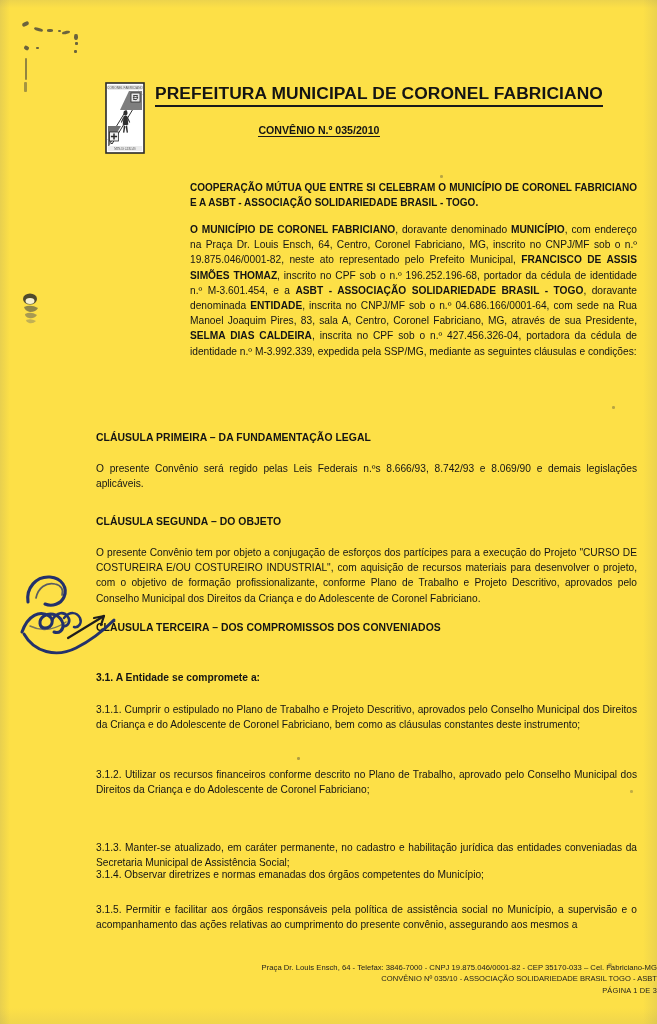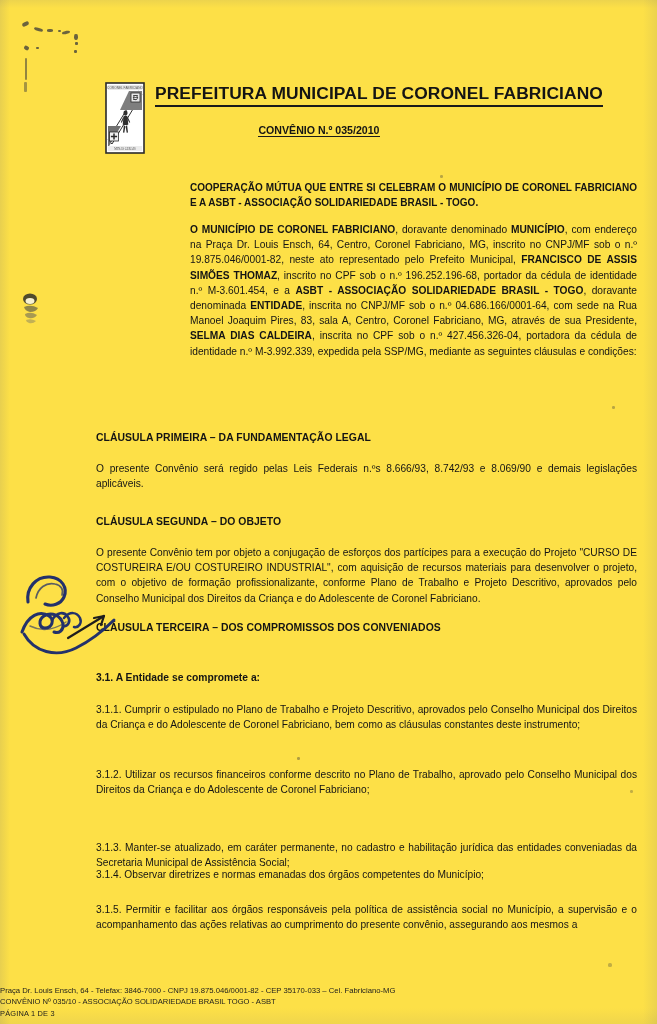--- a/index.html
+++ b/index.html
@@ -115,23 +115,23 @@
     position: absolute;
     left: 96px;
     font-size: 10.3px;
     font-weight: bold;
     white-space: nowrap;
   }
 
   
   #footer {
     position: absolute;
-    left: 0; bottom: 5px;
+    left: 0; bottom: 28px;
     width: 657px;
-    text-align: left;
+    text-align: right;
     font-size: 7.6px;
     line-height: 11.4px;
     color: #1c1c1c;
   }
   #footer .ln1 { font-size: 7.7px; }
   #footer .ln2 { font-size: 7.6px; }
   #footer .ln3 { font-size: 7.4px; font-weight: normal; letter-spacing: .2px; }
 
   
   #rubric {

